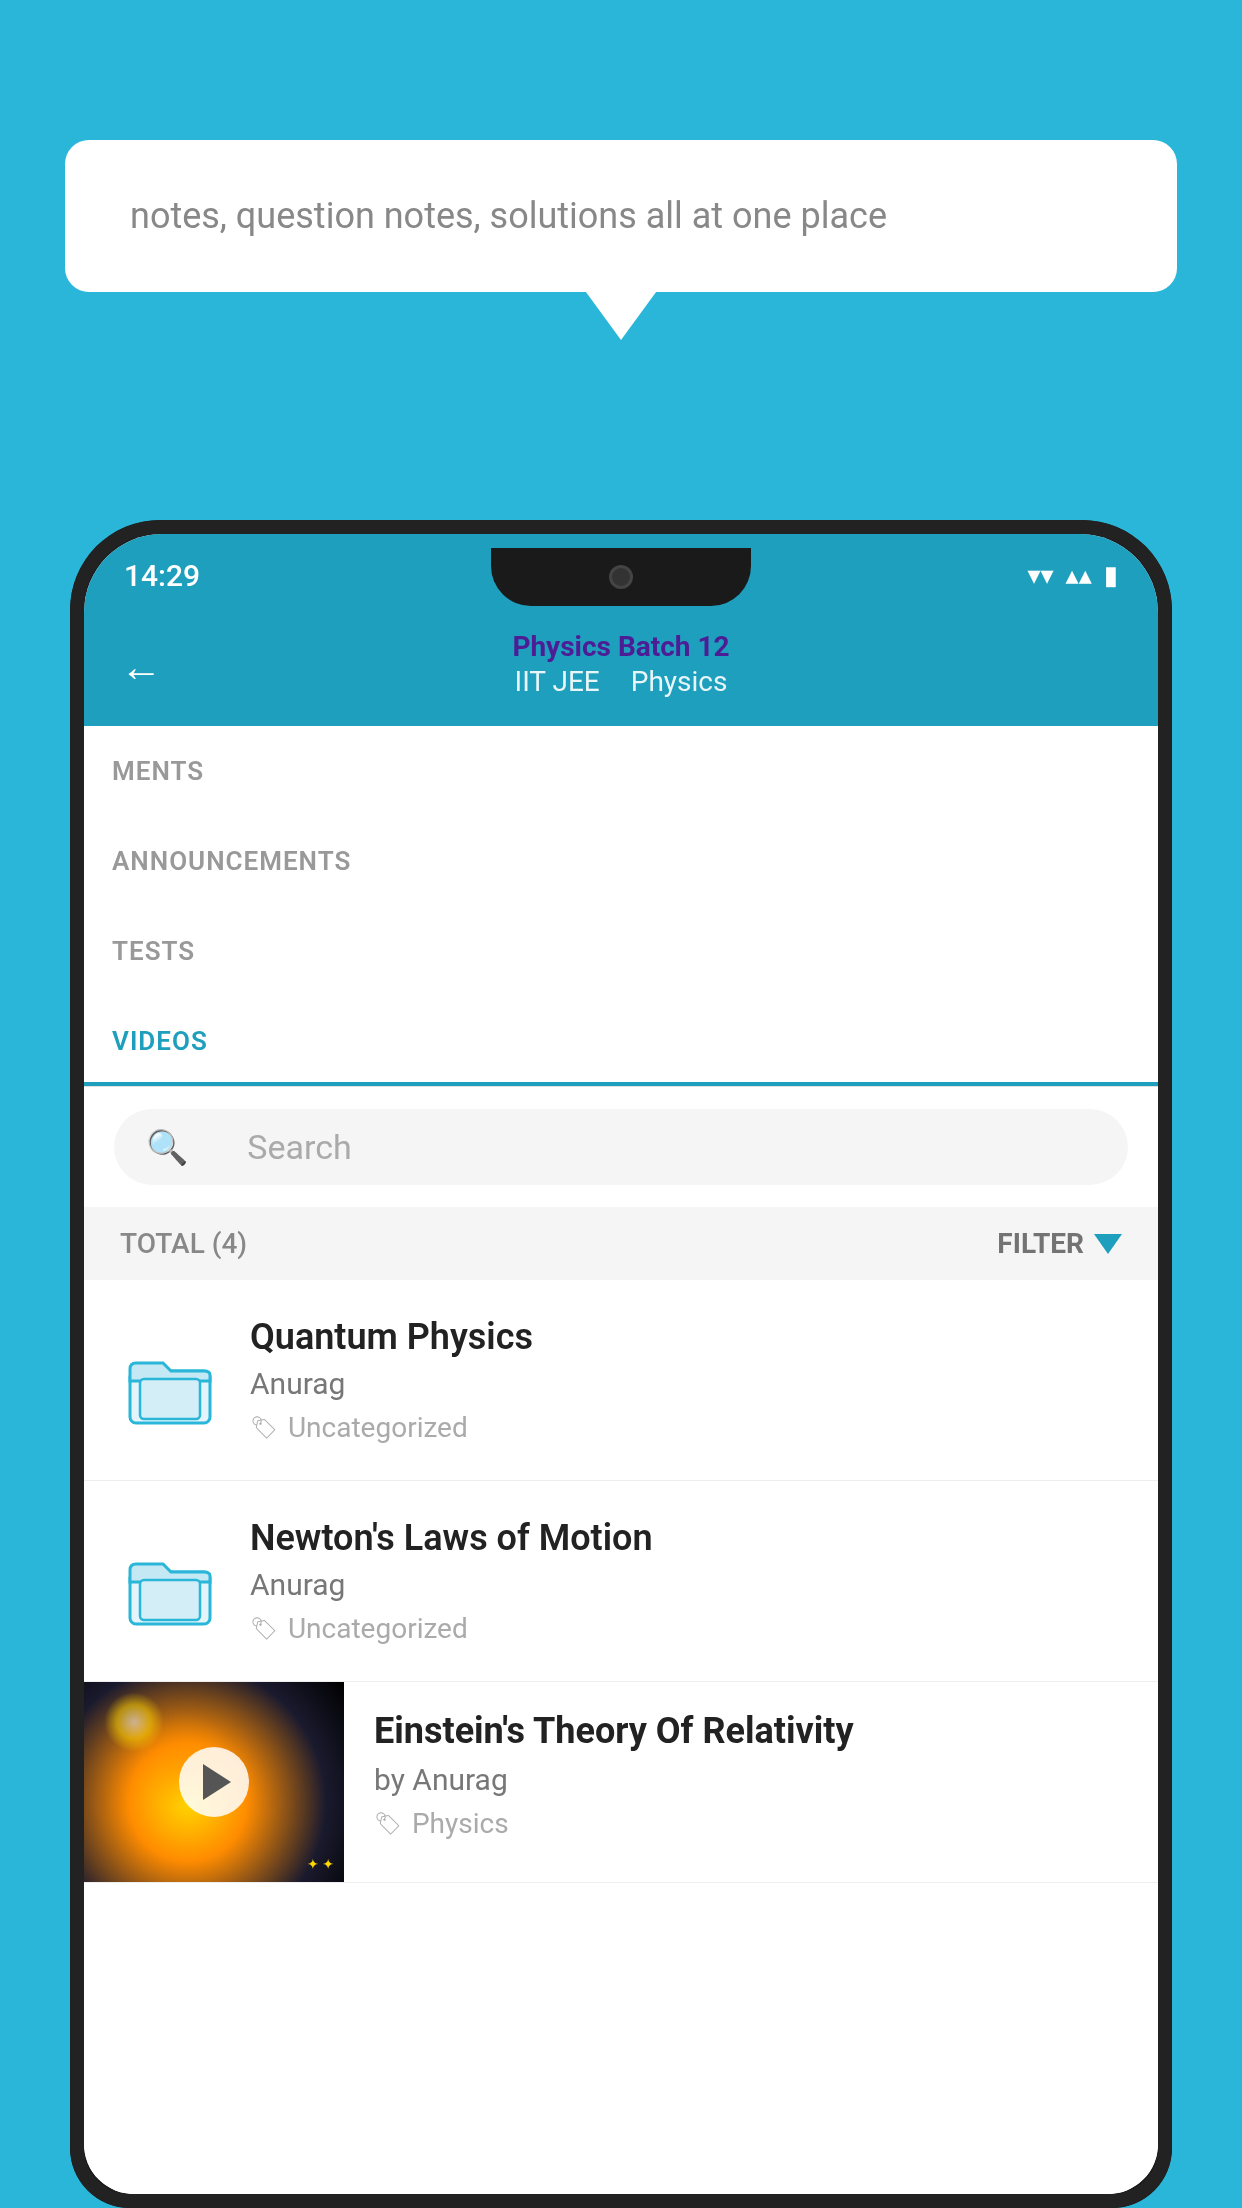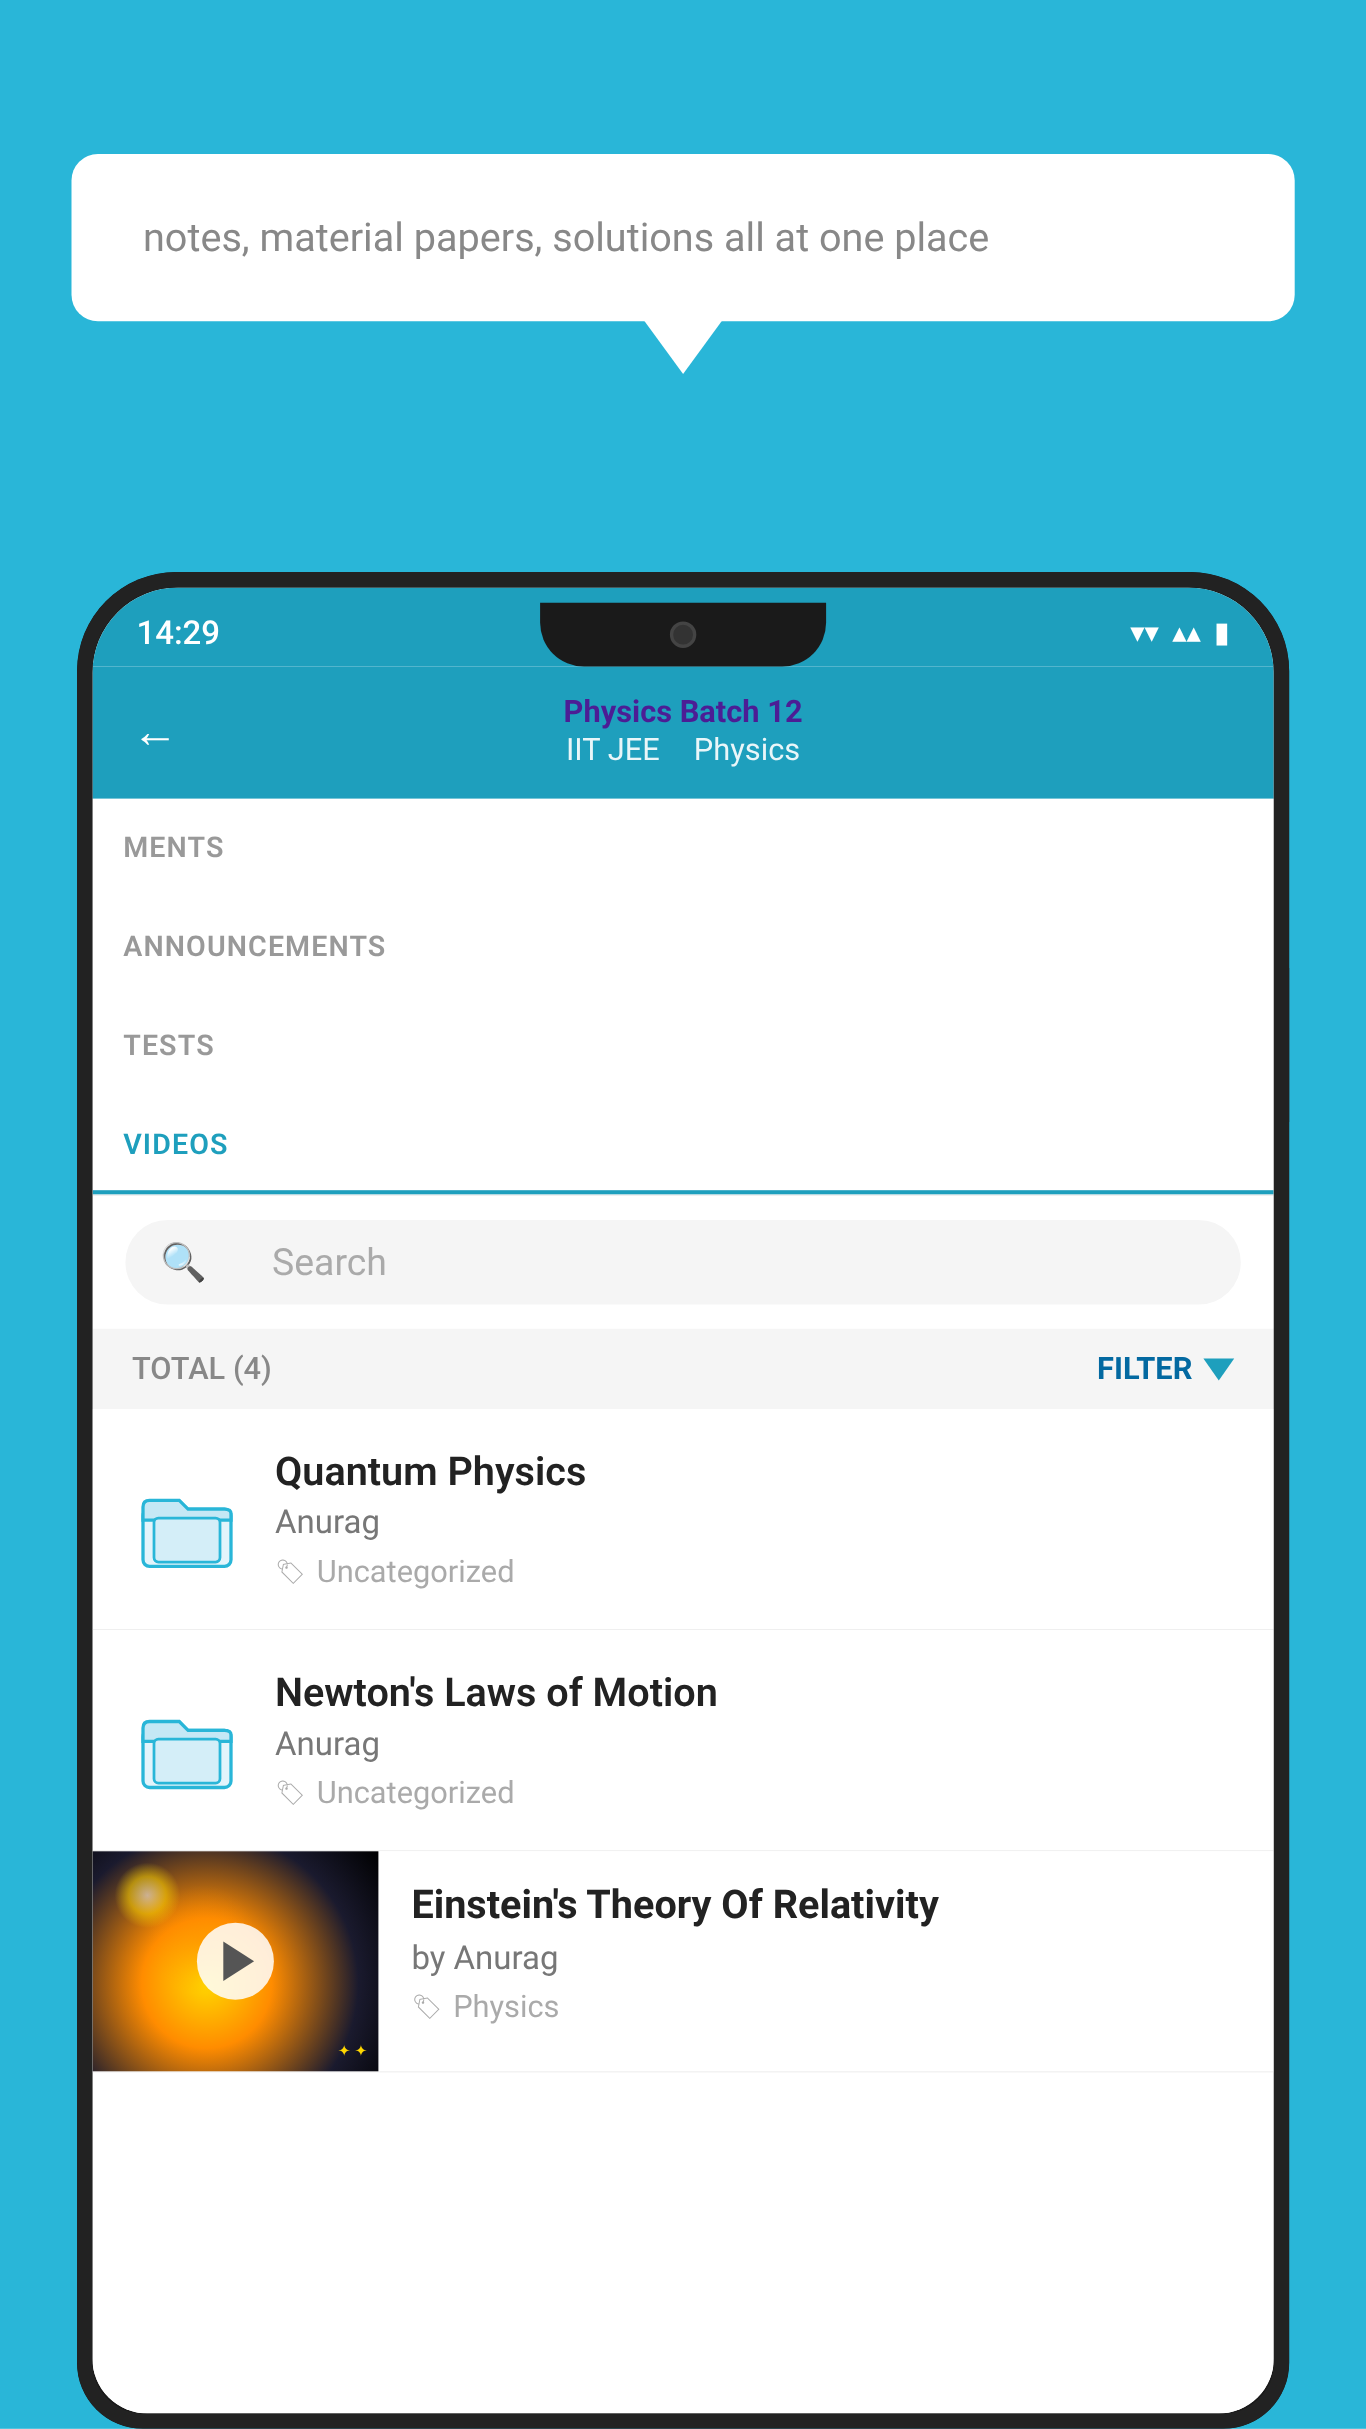--- a/index.html
+++ b/index.html
@@ -228,21 +228,21 @@
       align-items: center;
     }
 
     .total-count {
       color: #888;
       font-size: 28px;
       font-weight: 500;
     }
 
     .filter-button {
-      color: #0369a1;
+      color: #737373;
       font-size: 28px;
       font-weight: 700;
       display: flex;
       align-items: center;
       gap: 10px;
       cursor: pointer;
     }
 
     .filter-triangle {
       width: 0;
@@ -418,21 +418,21 @@
       height: 140px;
       background: #333;
       border-radius: 0 4px 4px 0;
     }
   </style>
 </head>
 <body>
 
 <div class="speech-bubble-wrapper">
   <div class="speech-bubble">
-    <div class="speech-bubble-subtitle">notes, material papers, solutions all at one place</div>
+    <div class="speech-bubble-subtitle">notes, question notes, solutions all at one place</div>
   </div>
 </div>
 
 <div class="phone-frame">
 
   <div class="side-button-left"></div>
   <div class="side-button-left2"></div>
   <div class="side-button-right"></div>
 
   <div class="phone-screen">

